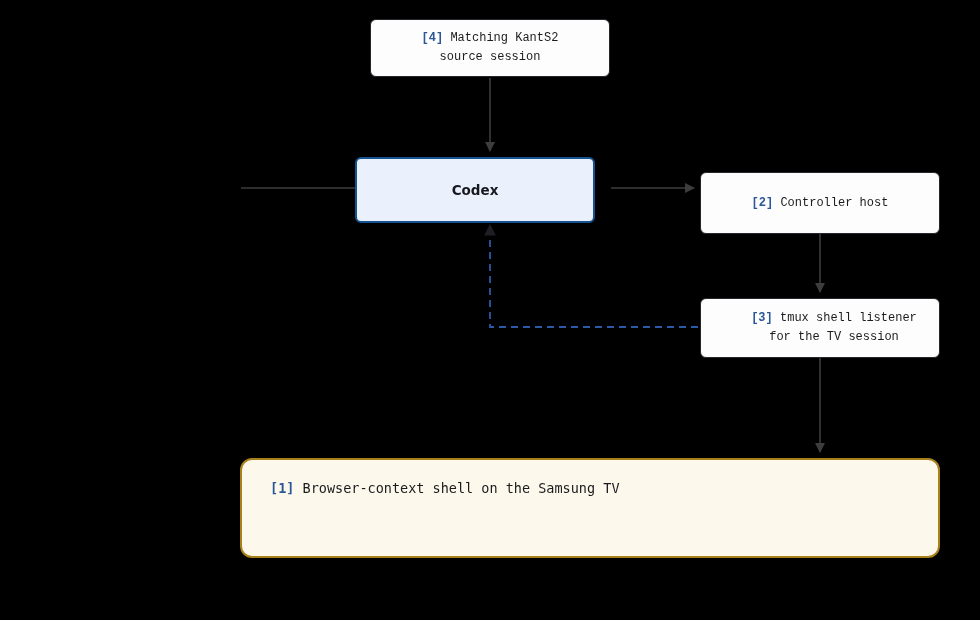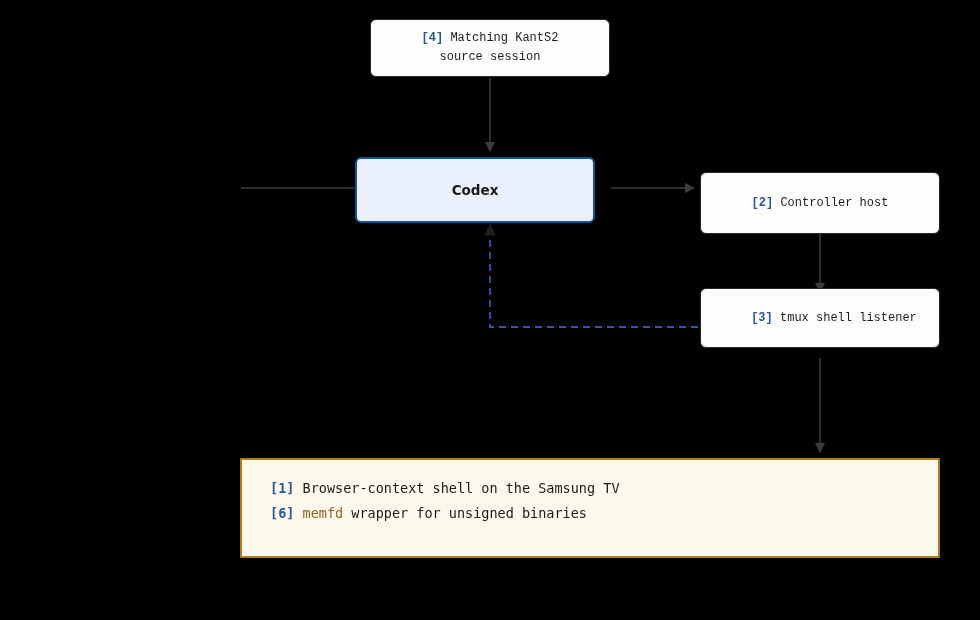--- a/index.html
+++ b/index.html
@@ -70,21 +70,21 @@
     color: #2b5797;
     font-weight: bold;
   }
 
   
   .note {
     position: absolute;
     box-sizing: border-box;
     background: #fdf8ec;
     border: 2px solid #a9801a;
-    border-radius: 1px;
+    border-radius: 12px;
     padding: 16px 0 16px 28px;
     z-index: 2;
   }
   .note .note-line {
     white-space: pre;
     font-family: "DejaVu Sans Mono", monospace;
     font-size: 13.5px;
     line-height: 24.5px;
     color: #1b1b1d;
   }
@@ -127,22 +127,22 @@
 
 
   <div class="node accent" style="left:355px; top:157px; width:240px; height:66px;">
     <div class="line">Codex</div>
   </div>
 
   <div class="node plain" style="left:700px; top:172px; width:240px; height:62px;">
     <div class="line"><span class="tag">[2]</span> <span>Controller host</span></div>
   </div>
 
-  <div class="node plain" style="left:700px; top:288px; width:240px; height:60px;padding-left:28px;">
+  <div class="node plain" style="left:700px; top:298px; width:240px; height:60px;padding-left:28px;">
     <div class="line"><span class="tag">[3]</span> <span>tmux shell listener</span></div>
+    <div class="line">for the TV session</div>
   </div>
 
   <div class="note" style="left:240px; top:458px; width:700px; height:100px;">
     <div class="note-line"><span class="tag">[1]</span> <span>Browser-context shell on the Samsung TV</span></div>
-    <div class="note-line"><span class="tag">[6]</span> <span class="code">memfd</span><span> wrapper for unsigned binaries</span></div>
   </div>
 
 </div>
 
 </body></html>

